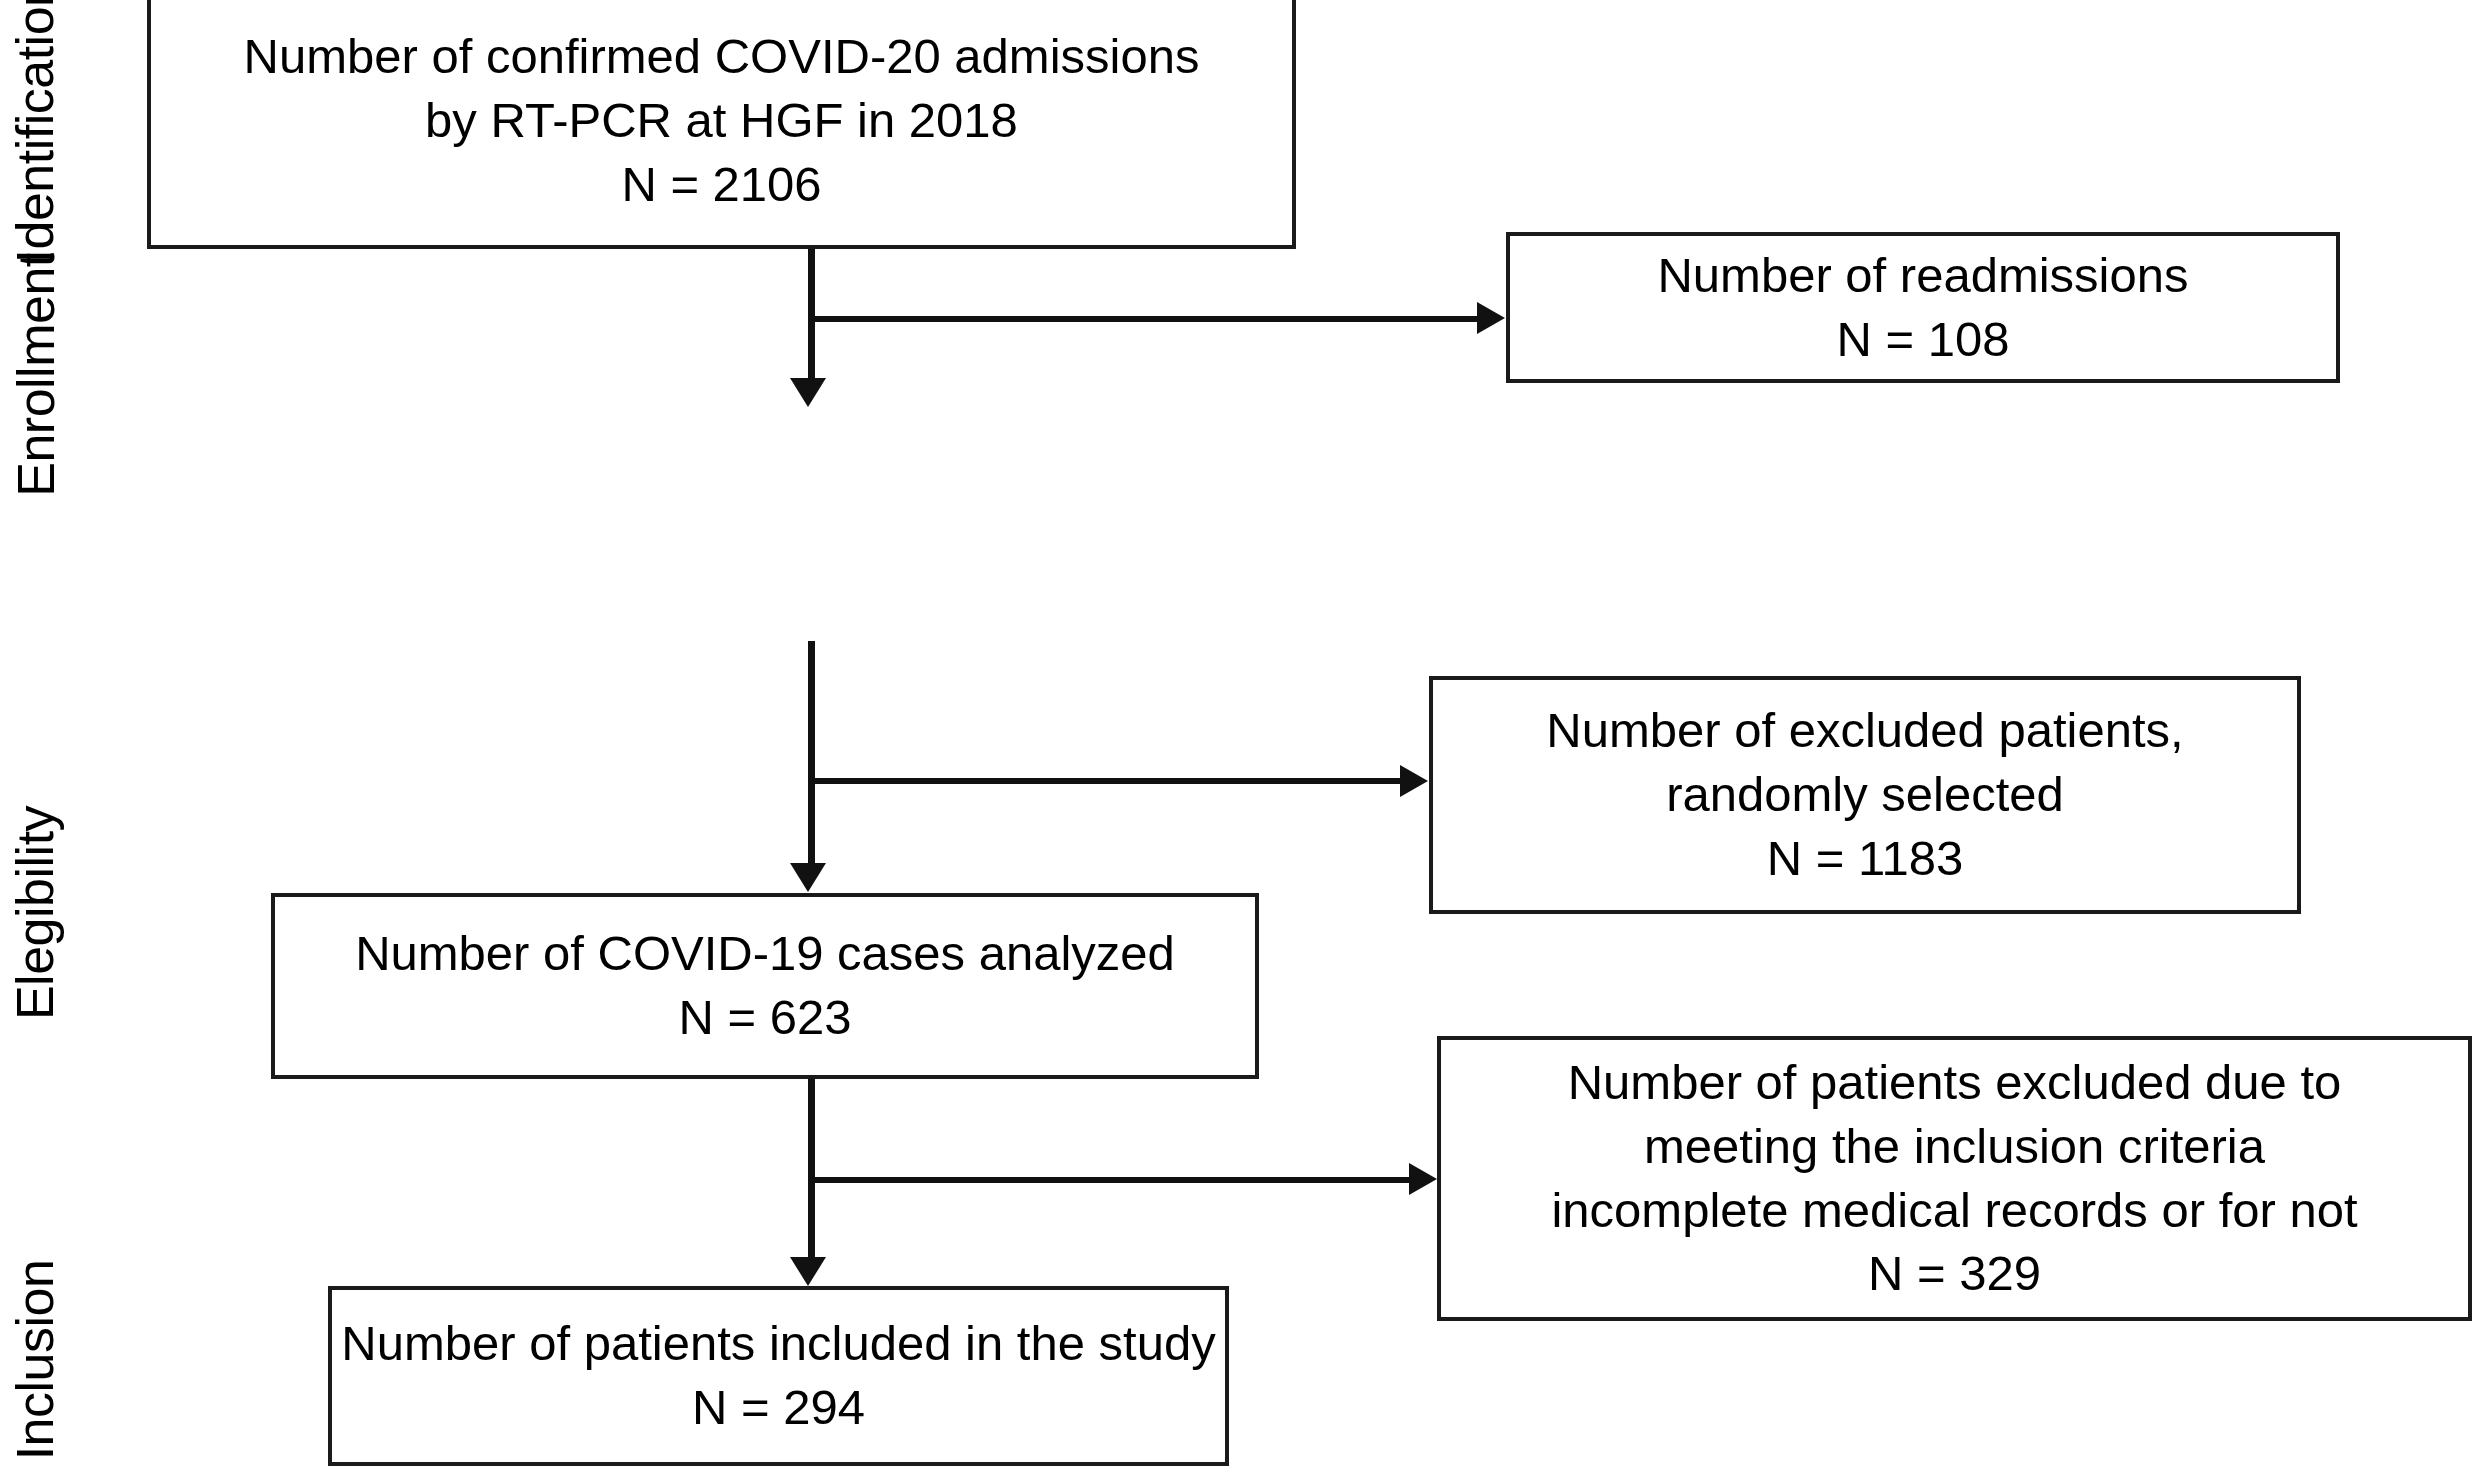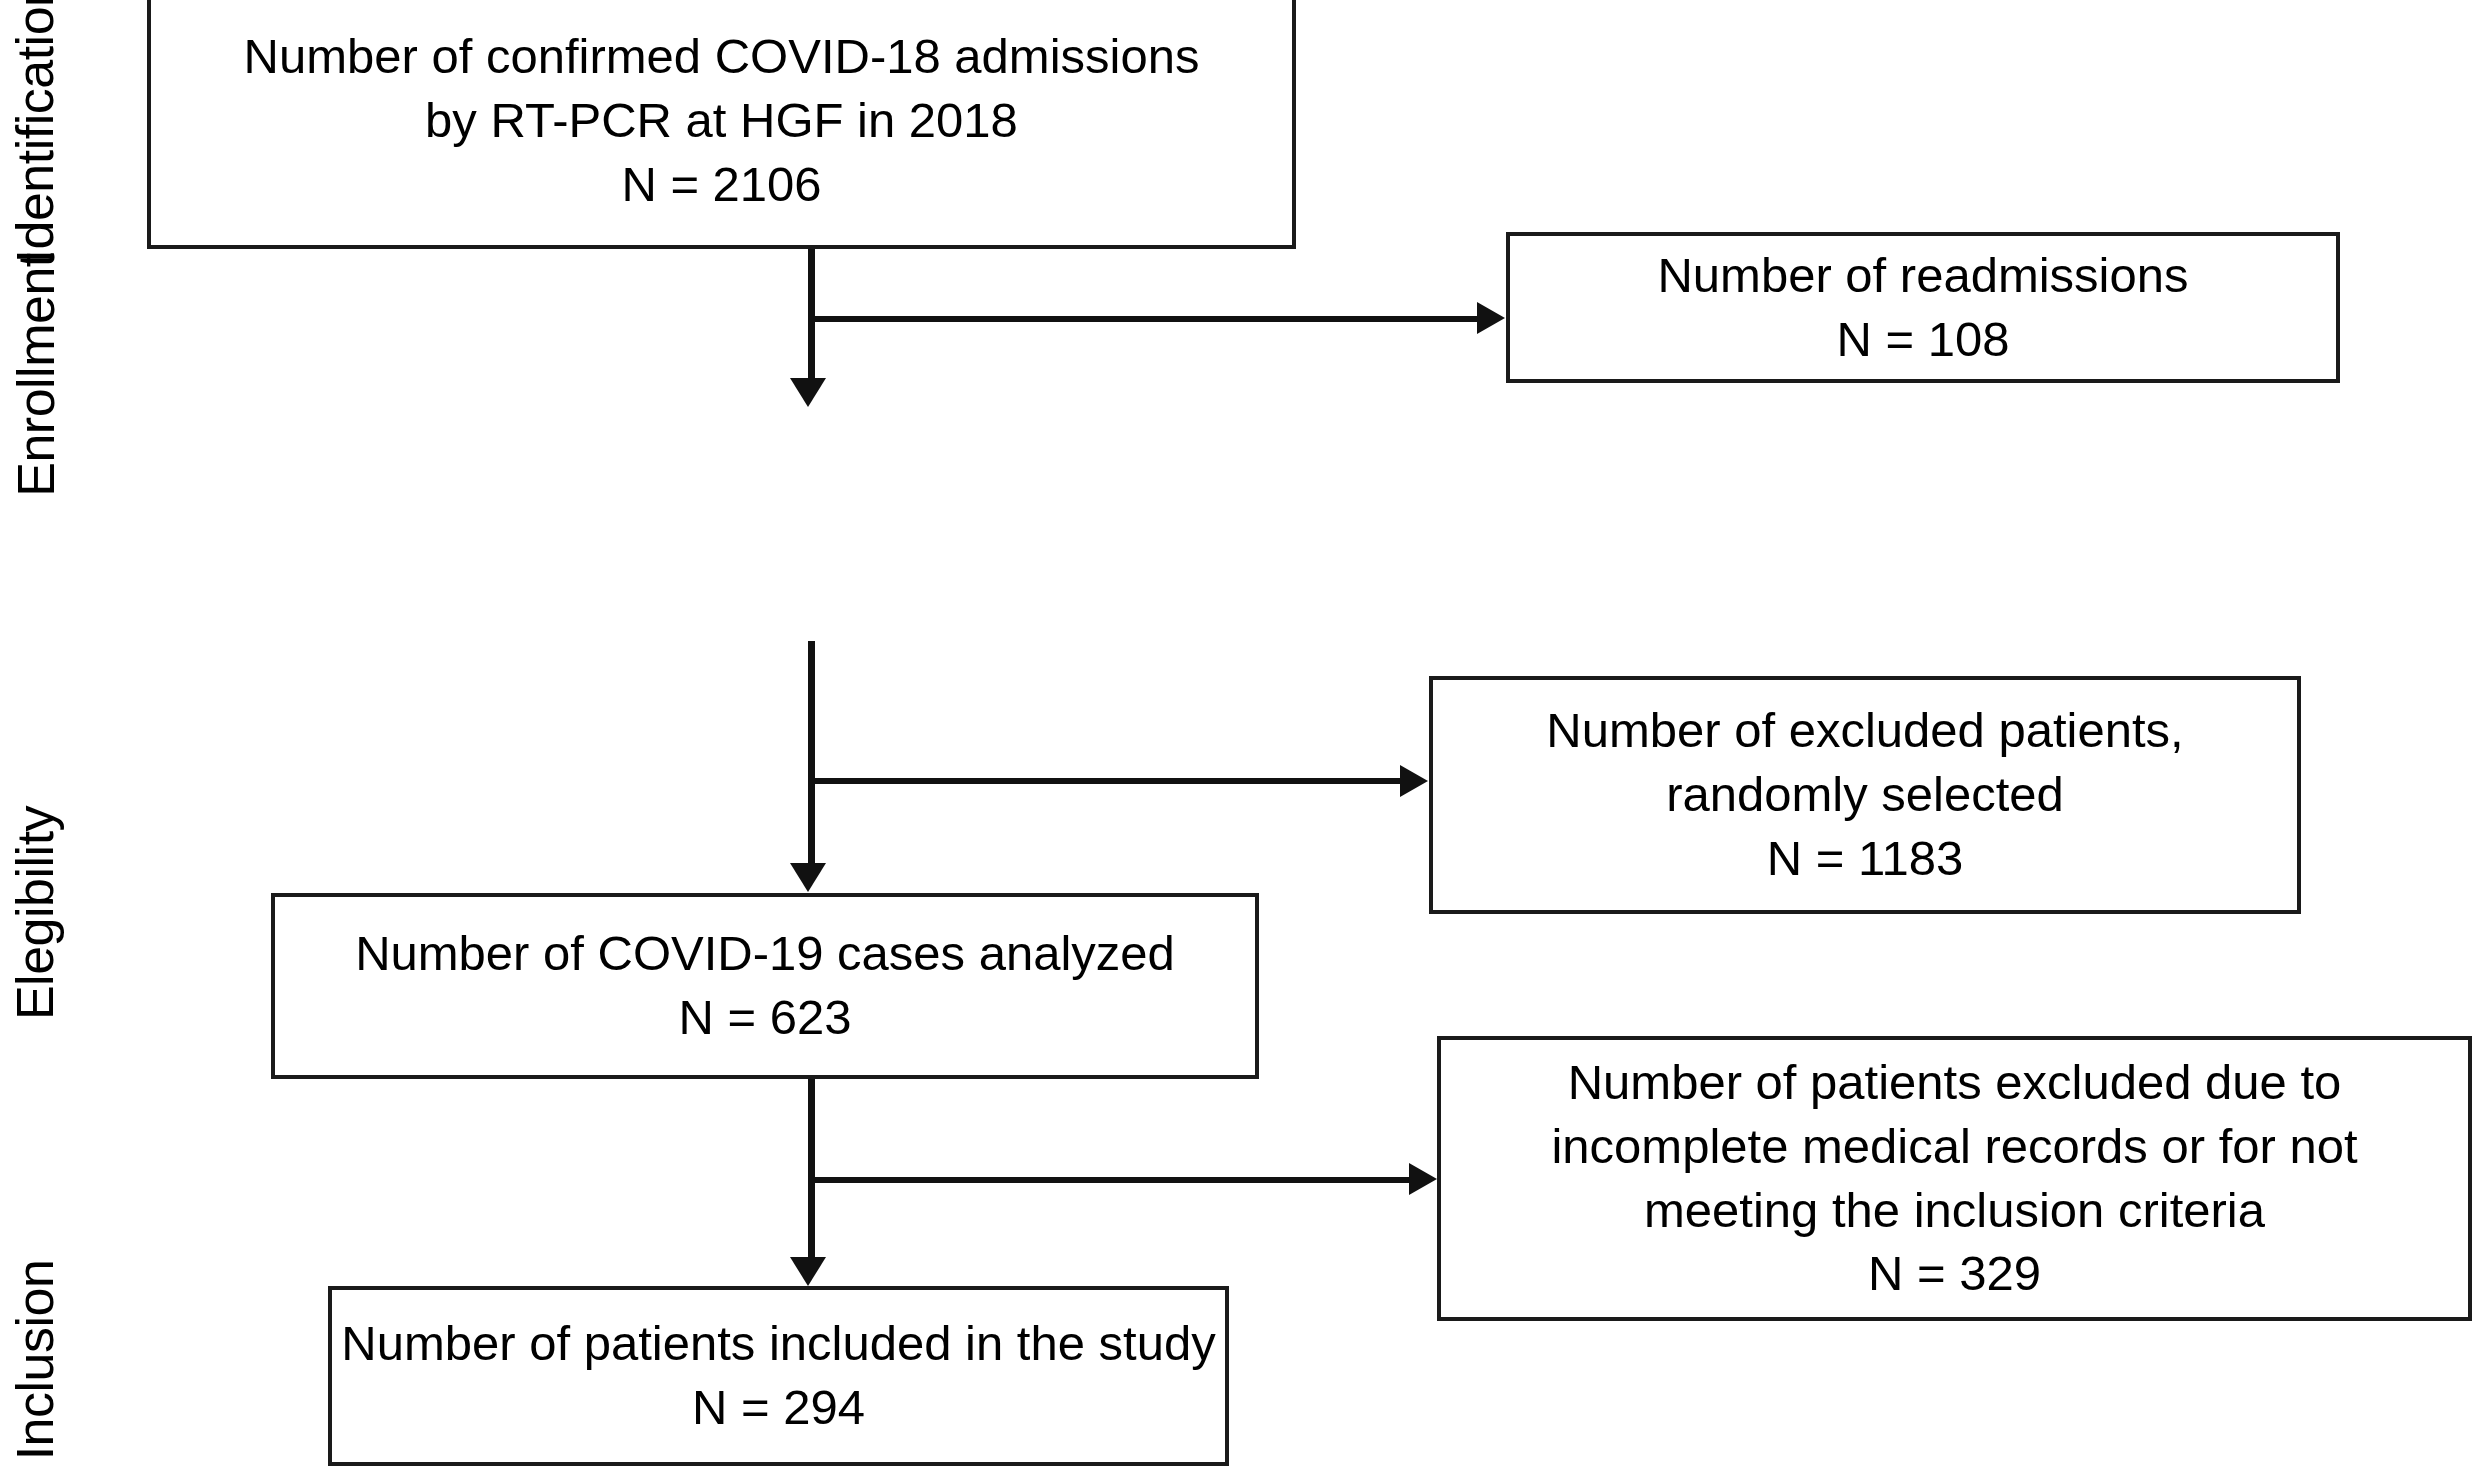--- a/index.html
+++ b/index.html
@@ -123,21 +123,21 @@
   <div class="hline" style="left:811px; top:778px; width:592px;"></div>
   <div class="arrow-right" style="left:1400px; top:765px;"></div>
 
   <div class="vline" style="left:808px; top:1078px; height:183px;"></div>
   <div class="arrow-down" style="left:790px; top:1257px;"></div>
 
   <div class="hline" style="left:811px; top:1177px; width:601px;"></div>
   <div class="arrow-right" style="left:1409px; top:1163px;"></div>
 
   <div class="node" style="left:147px; top:-7.7px; width:1149px; height:257px;">
-    <span class="line">Number of confirmed COVID-18 admissions</span>
+    <span class="line">Number of confirmed COVID-20 admissions</span>
     <span class="line">by RT-PCR at HGF in 2018</span>
     <span class="line">N = 2106</span>
   </div>
 
   <div class="node" style="left:1506px; top:232px; width:834px; height:151px;">
     <span class="line">Number of readmissions</span>
     <span class="line">N = 108</span>
   </div>
 
 
@@ -147,22 +147,22 @@
     <span class="line">N = 1183</span>
   </div>
 
   <div class="node" style="left:271px; top:893px; width:988px; height:186px;">
     <span class="line">Number of COVID-19 cases analyzed</span>
     <span class="line">N = 623</span>
   </div>
 
   <div class="node" style="left:1437px; top:1036px; width:1035px; height:285px;">
     <span class="line">Number of patients excluded due to</span>
+    <span class="line">meeting the inclusion criteria</span>
     <span class="line">incomplete medical records or for not</span>
-    <span class="line">meeting the inclusion criteria</span>
     <span class="line">N = 329</span>
   </div>
 
   <div class="node" style="left:328px; top:1286px; width:901px; height:180px;">
     <span class="line">Number of patients included in the study</span>
     <span class="line">N = 294</span>
   </div>
 
 </div>
 

